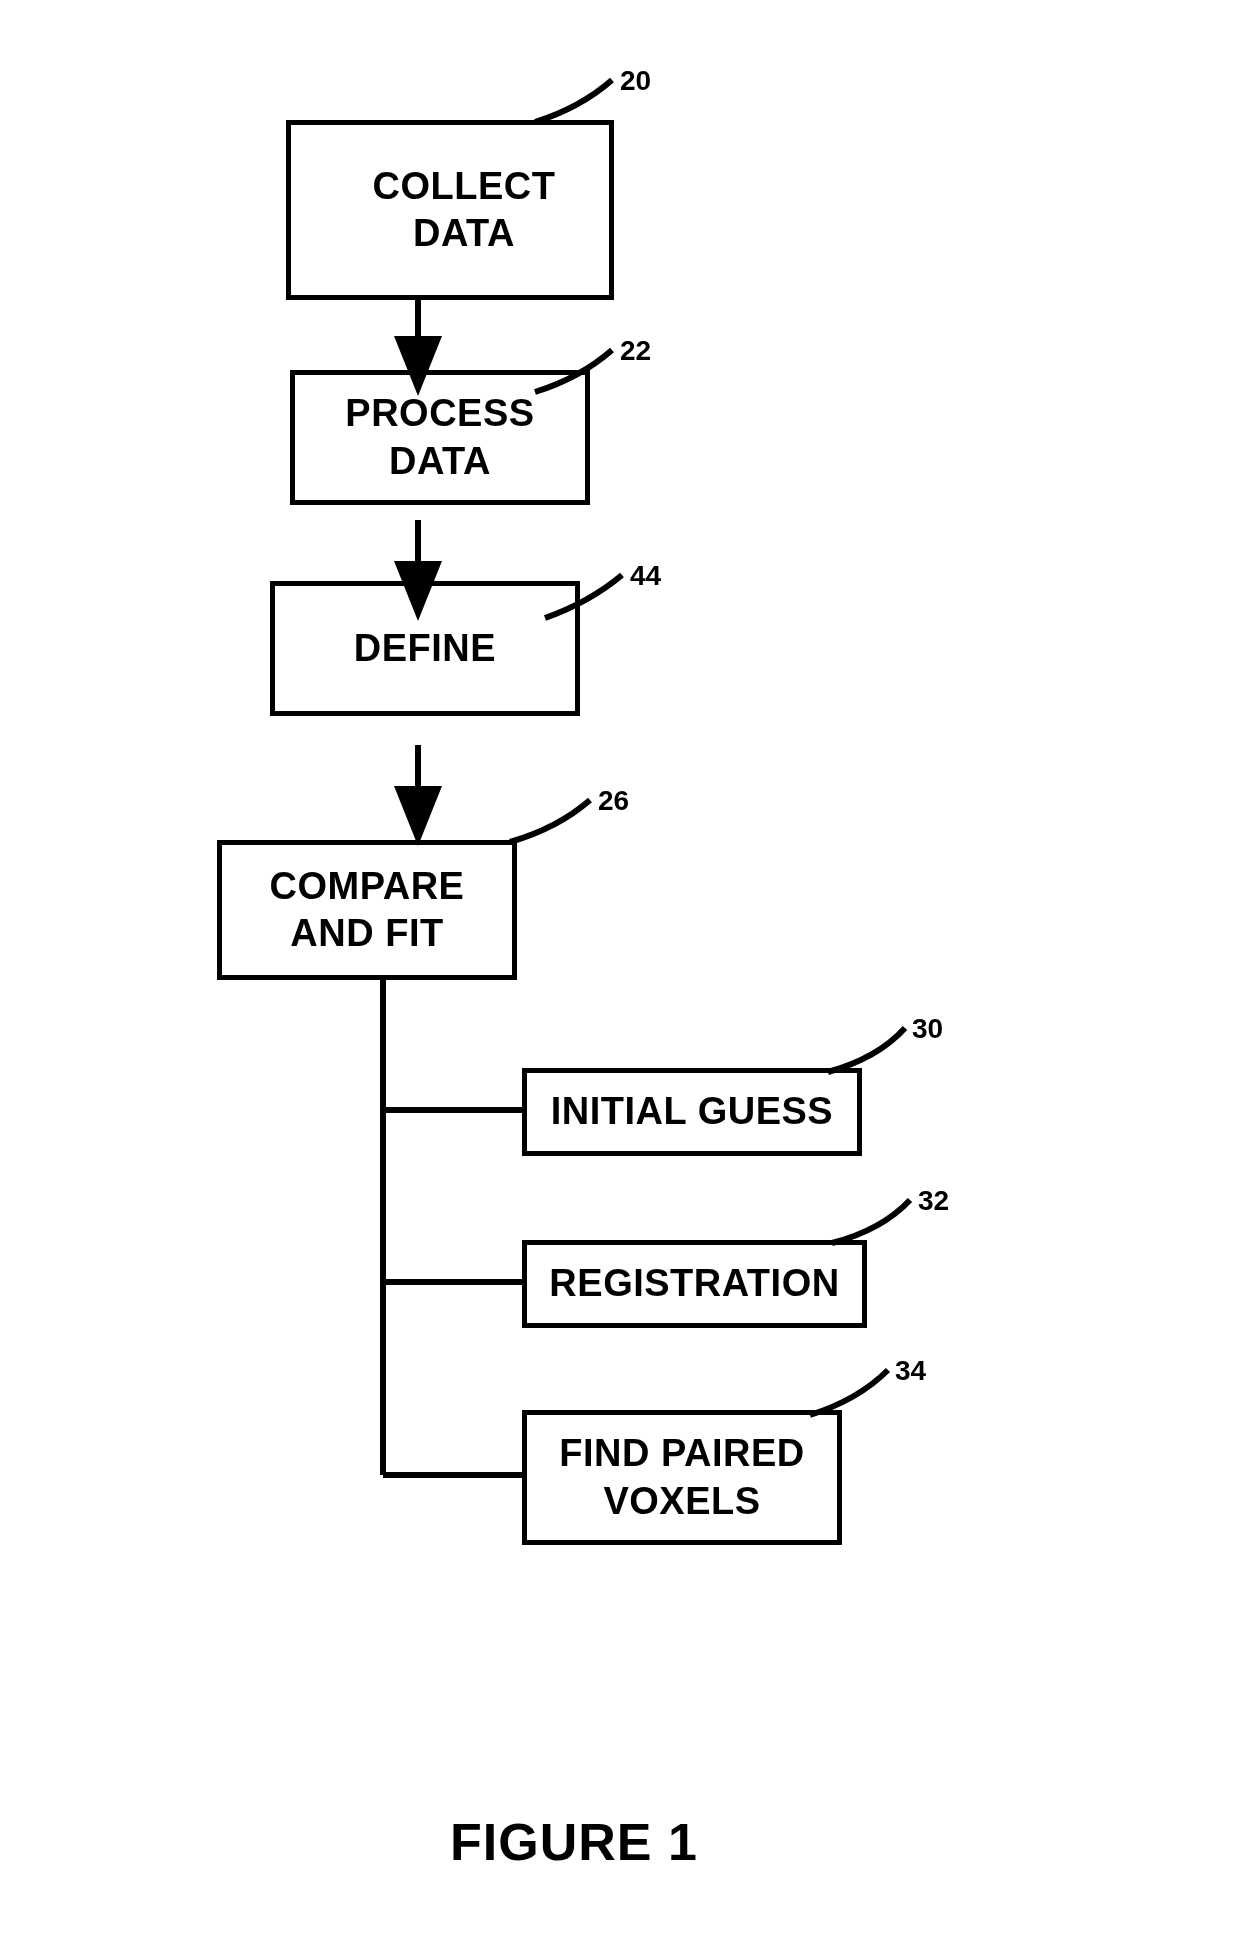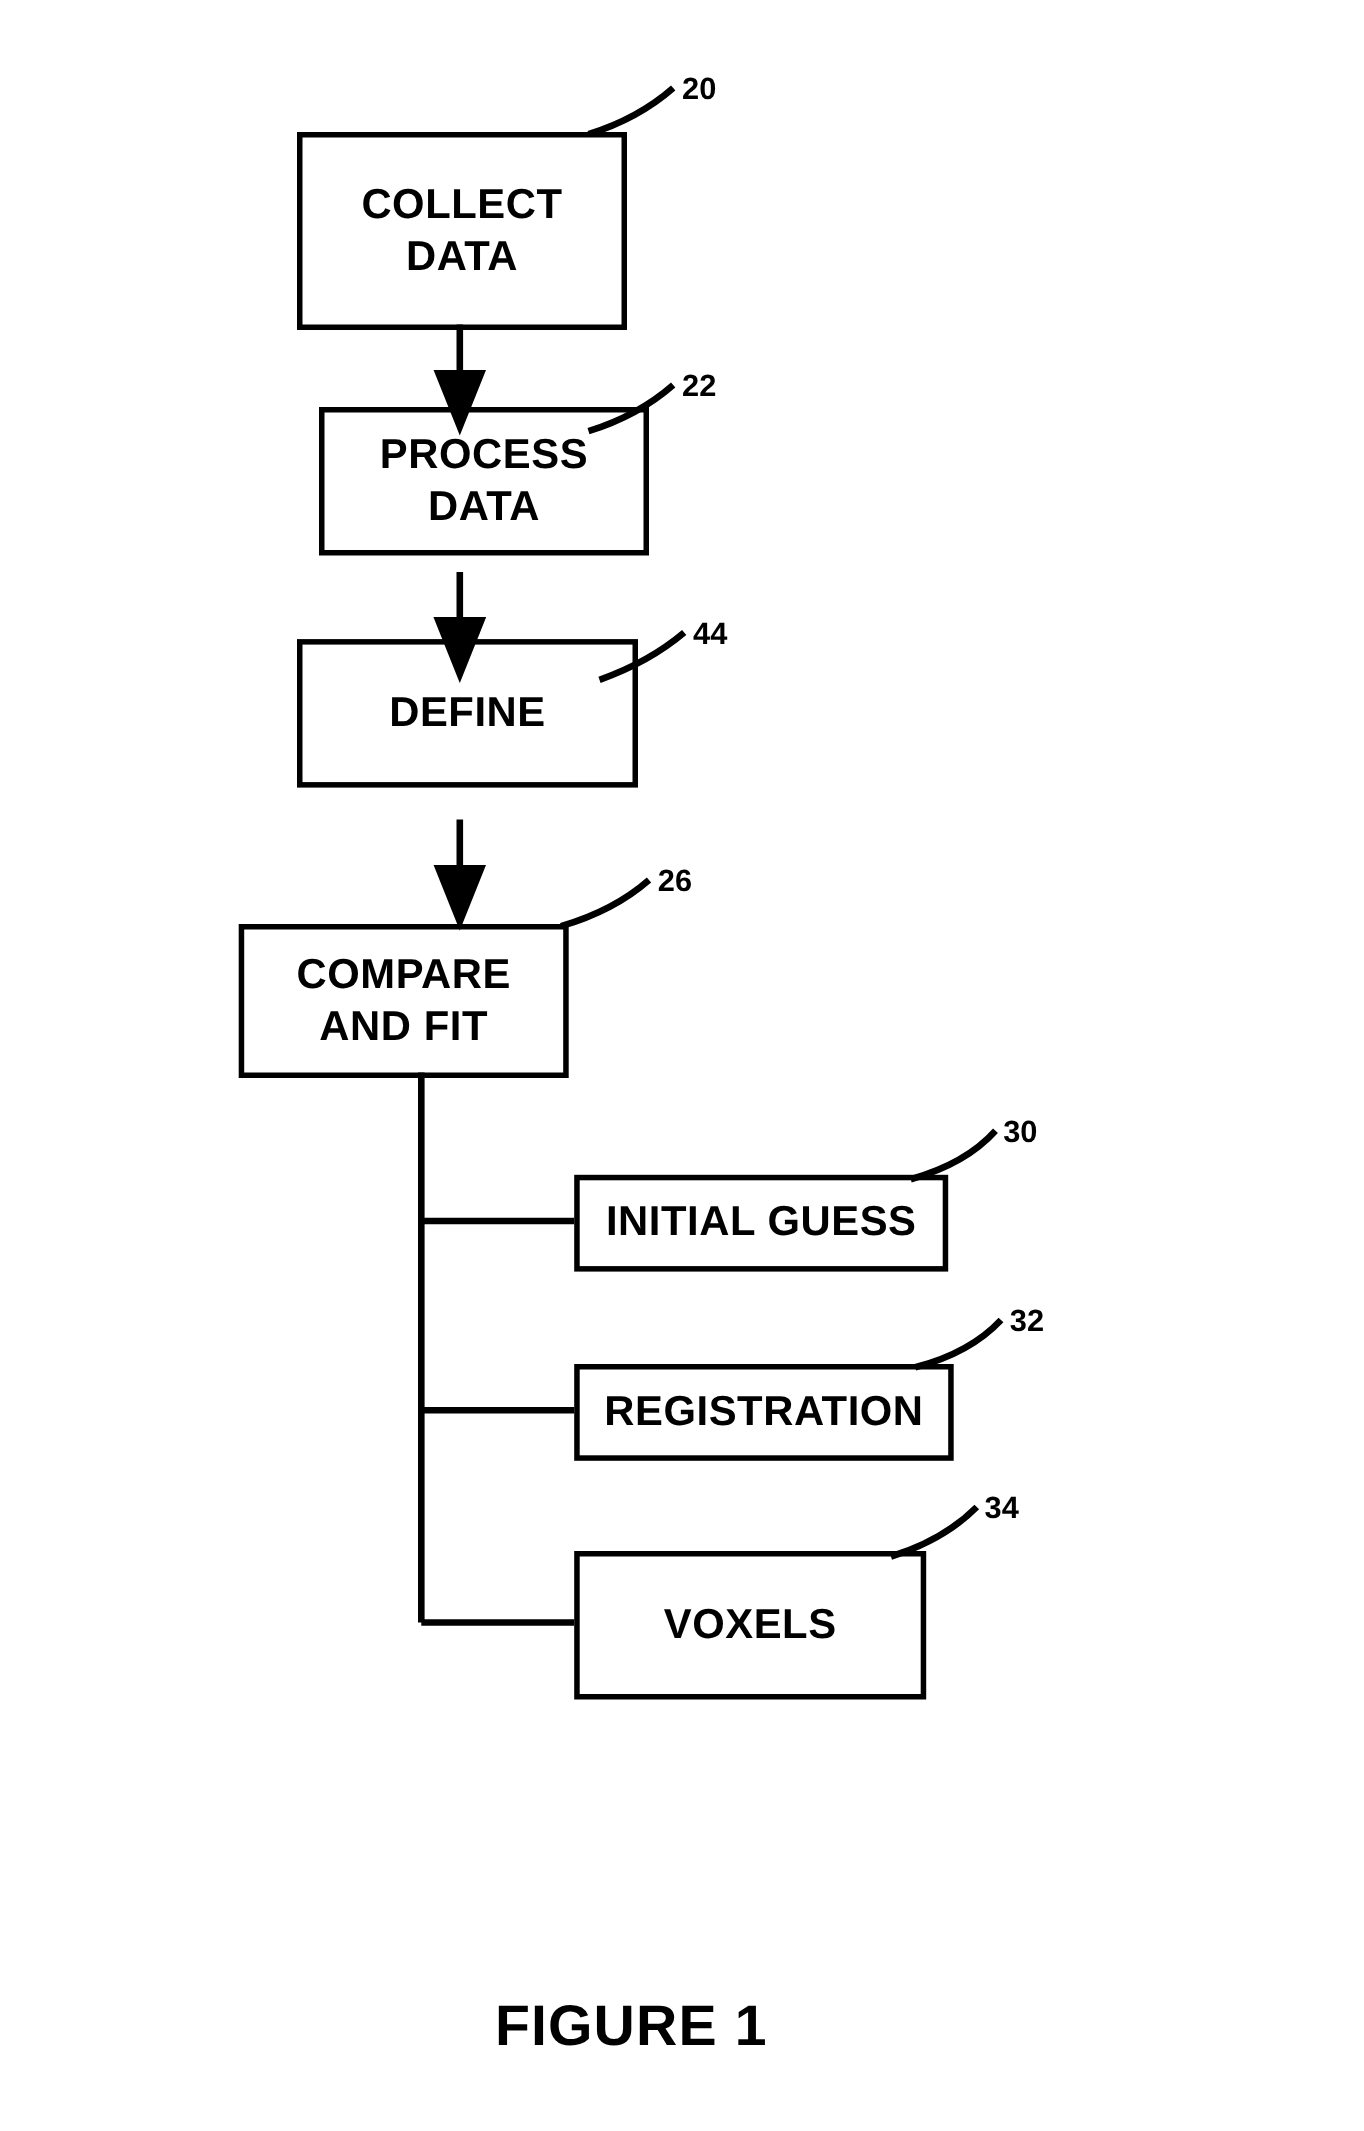--- a/index.html
+++ b/index.html
@@ -42,21 +42,21 @@
     left: 0;
     top: 0;
     width: 1240px;
     height: 1937px;
     pointer-events: none;
   }
 </style>
 </head>
 <body>
 
-<div class="box" style="left:270px; top:120px; width:290px; height:170px;">
+<div class="box" style="left:286px; top:120px; width:290px; height:170px;padding-left:28px;">
   <span>COLLECT</span>
   <span>DATA</span>
 </div>
 
 <div class="box" style="left:270px; top:370px; width:290px; height:125px;margin-left:20px;">
   <span>PROCESS</span>
   <span>DATA</span>
 </div>
 
 <div class="box" style="left:270px; top:581px; width:300px; height:125px;">
@@ -70,20 +70,21 @@
 
 <div class="box" style="left:522px; top:1068px; width:330px; height:78px;">
   <span>INITIAL GUESS</span>
 </div>
 
 <div class="box" style="left:522px; top:1240px; width:335px; height:78px;">
   <span>REGISTRATION</span>
 </div>
 
 <div class="box" style="left:522px; top:1410px; width:310px; height:125px;">
+  <span>FIND PAIRED</span>
   <span>VOXELS</span>
 </div>
 
 <div class="label" style="left:620px; top:65px;">20</div>
 <div class="label" style="left:620px; top:335px;">22</div>
 <div class="label" style="left:630px; top:560px;">44</div>
 <div class="label" style="left:598px; top:785px;">26</div>
 <div class="label" style="left:912px; top:1013px;">30</div>
 <div class="label" style="left:918px; top:1185px;">32</div>
 <div class="label" style="left:895px; top:1355px;">34</div>

